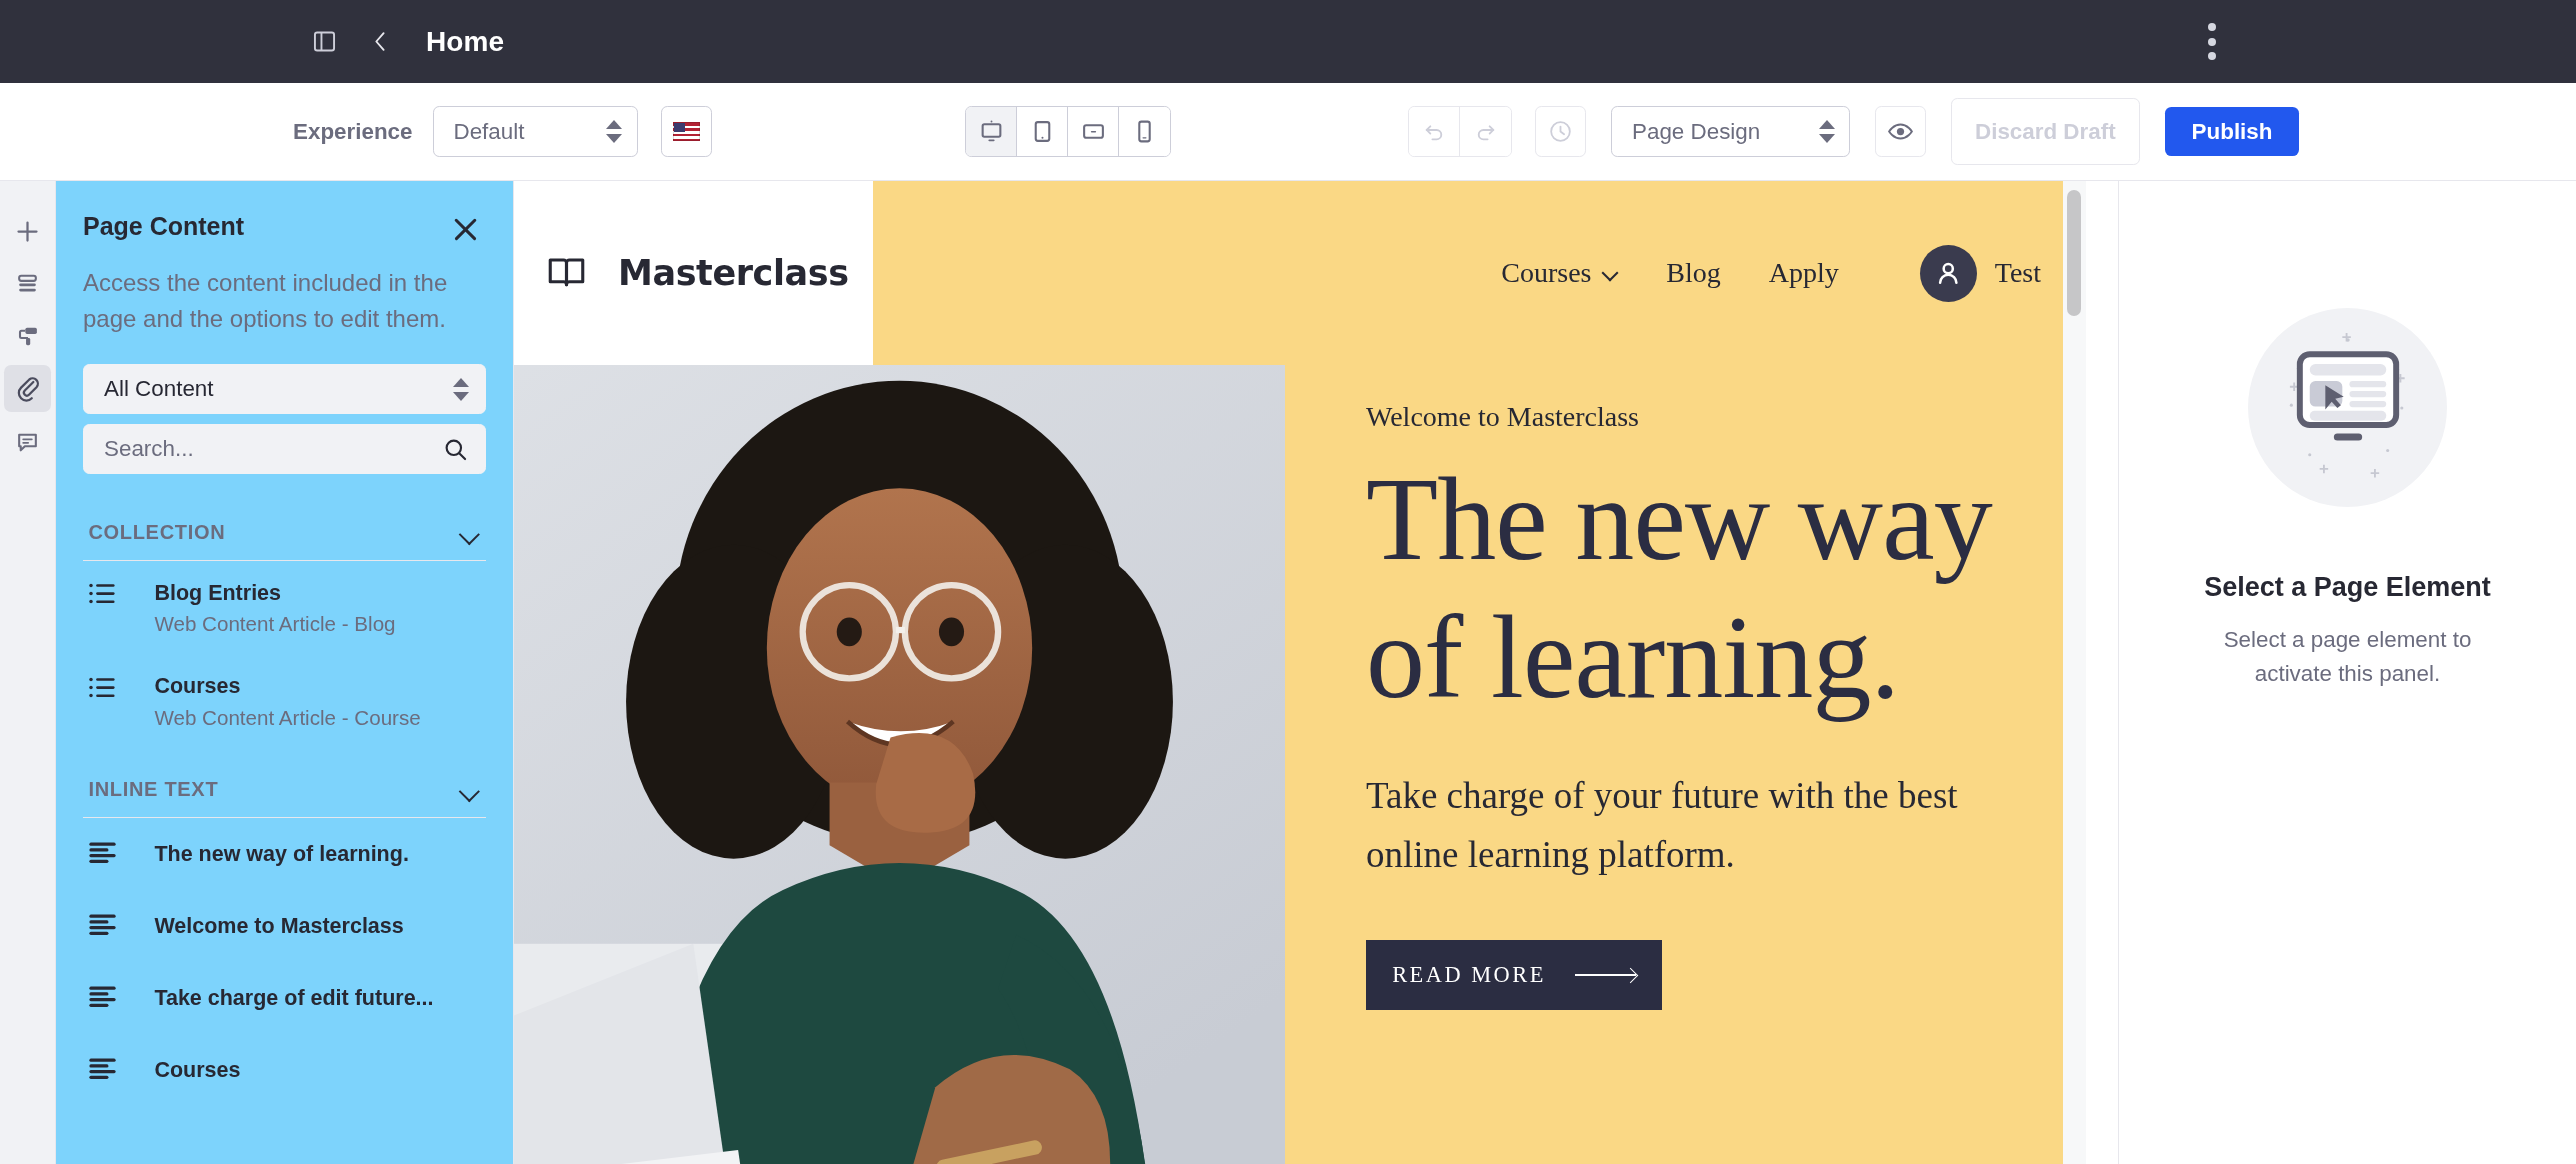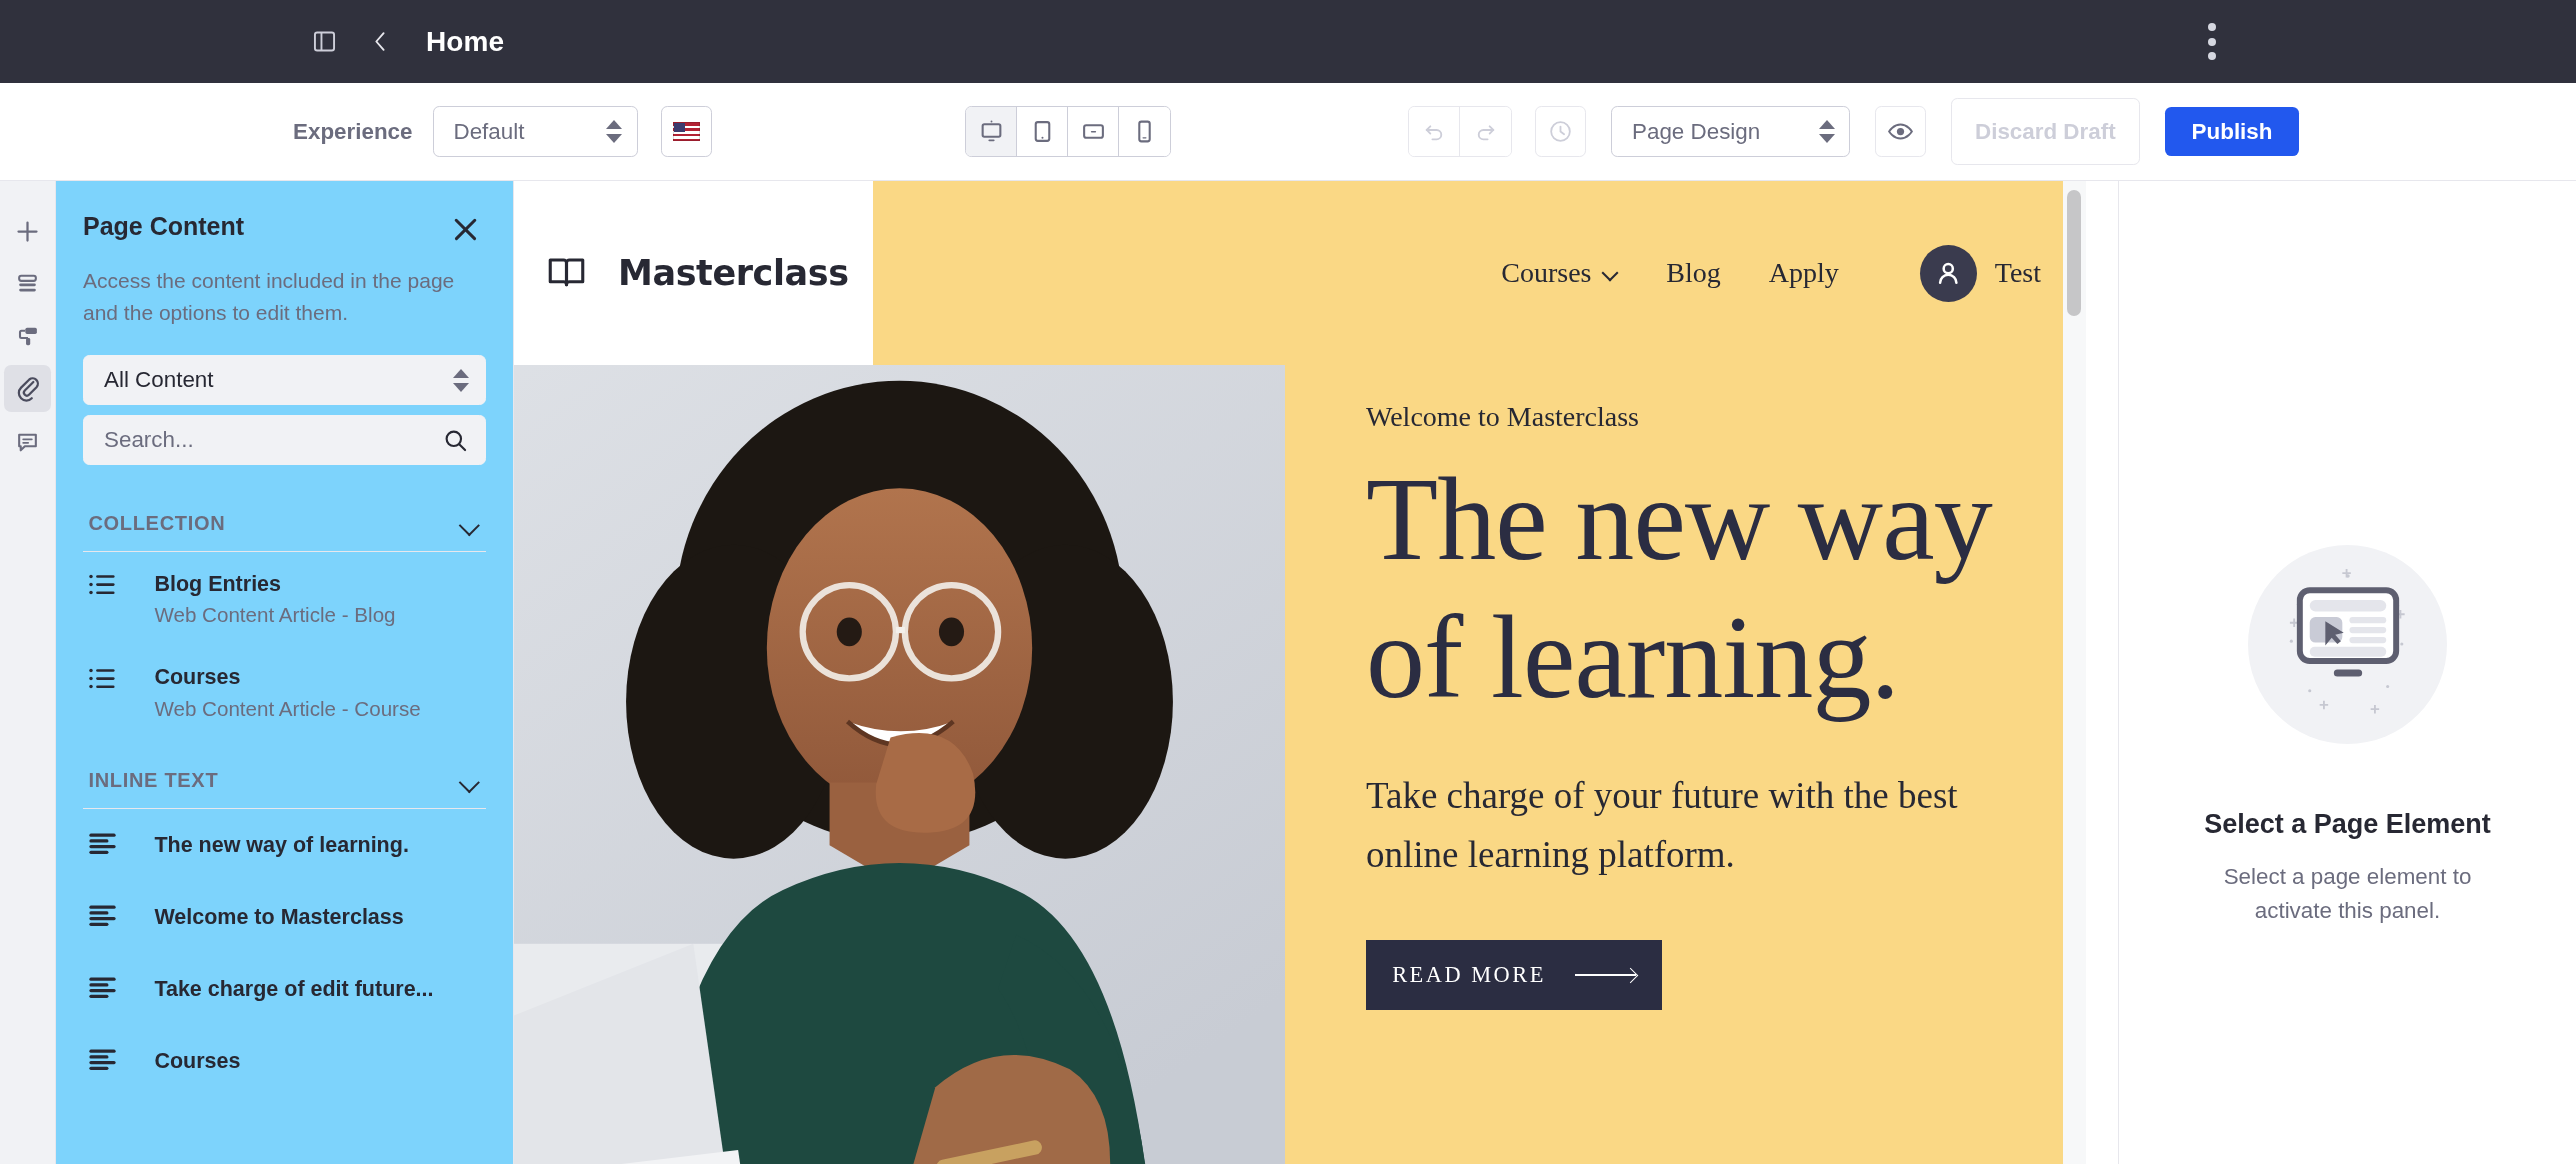--- a/index.html
+++ b/index.html
@@ -244,21 +244,21 @@
   }
   .close-x::before, .close-x::after {
     content: ""; position: absolute;
     left: 0.9px; top: 14.4px; width: 29px; height: 2.7px;
     background: #272833; border-radius: 1.8px;
   }
   .close-x::before { transform: rotate(45deg); }
   .close-x::after  { transform: rotate(-45deg); }
   .panel-desc {
     margin-top: 21.5px;
-    font-size: 21px; line-height: 1.5;
+    font-size: 24px; line-height: 1.5;
     color: #6B6C7E;
     max-width: 404px;
   }
   .panel-controls { padding: 27px 27px 0 27px; }
   .ctl-select {
     height: 50px;
     background: #F1F2F5;
     border: 0.9px solid #F1F2F5;
     border-radius: 6.3px;
     display: flex; align-items: center;
@@ -484,21 +484,20 @@
   
   .rpanel {
     width: 458px;
     flex: 0 0 458px;
     background: #fff;
     border-left: 0.9px solid #E7E7ED;
     display: flex;
     flex-direction: column;
     align-items: center;
     padding-top: 127px;
-    justify-content: center;
   }
   .empty-circle {
     width: 199px; height: 199px; border-radius: 50%;
     background: #F1F2F5;
     position: relative;
     display: flex; align-items: center; justify-content: center;
   }
   .empty-title {
     margin-top: 65px;
     font-size: 27px; font-weight: 700; color: #272833;

